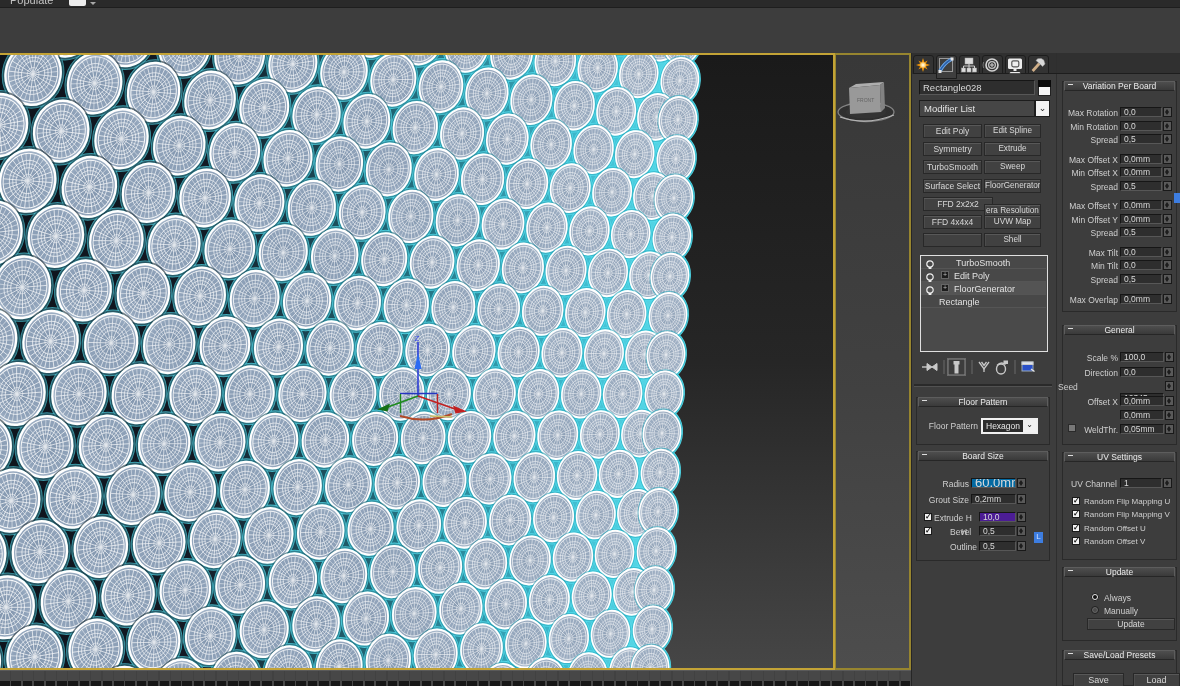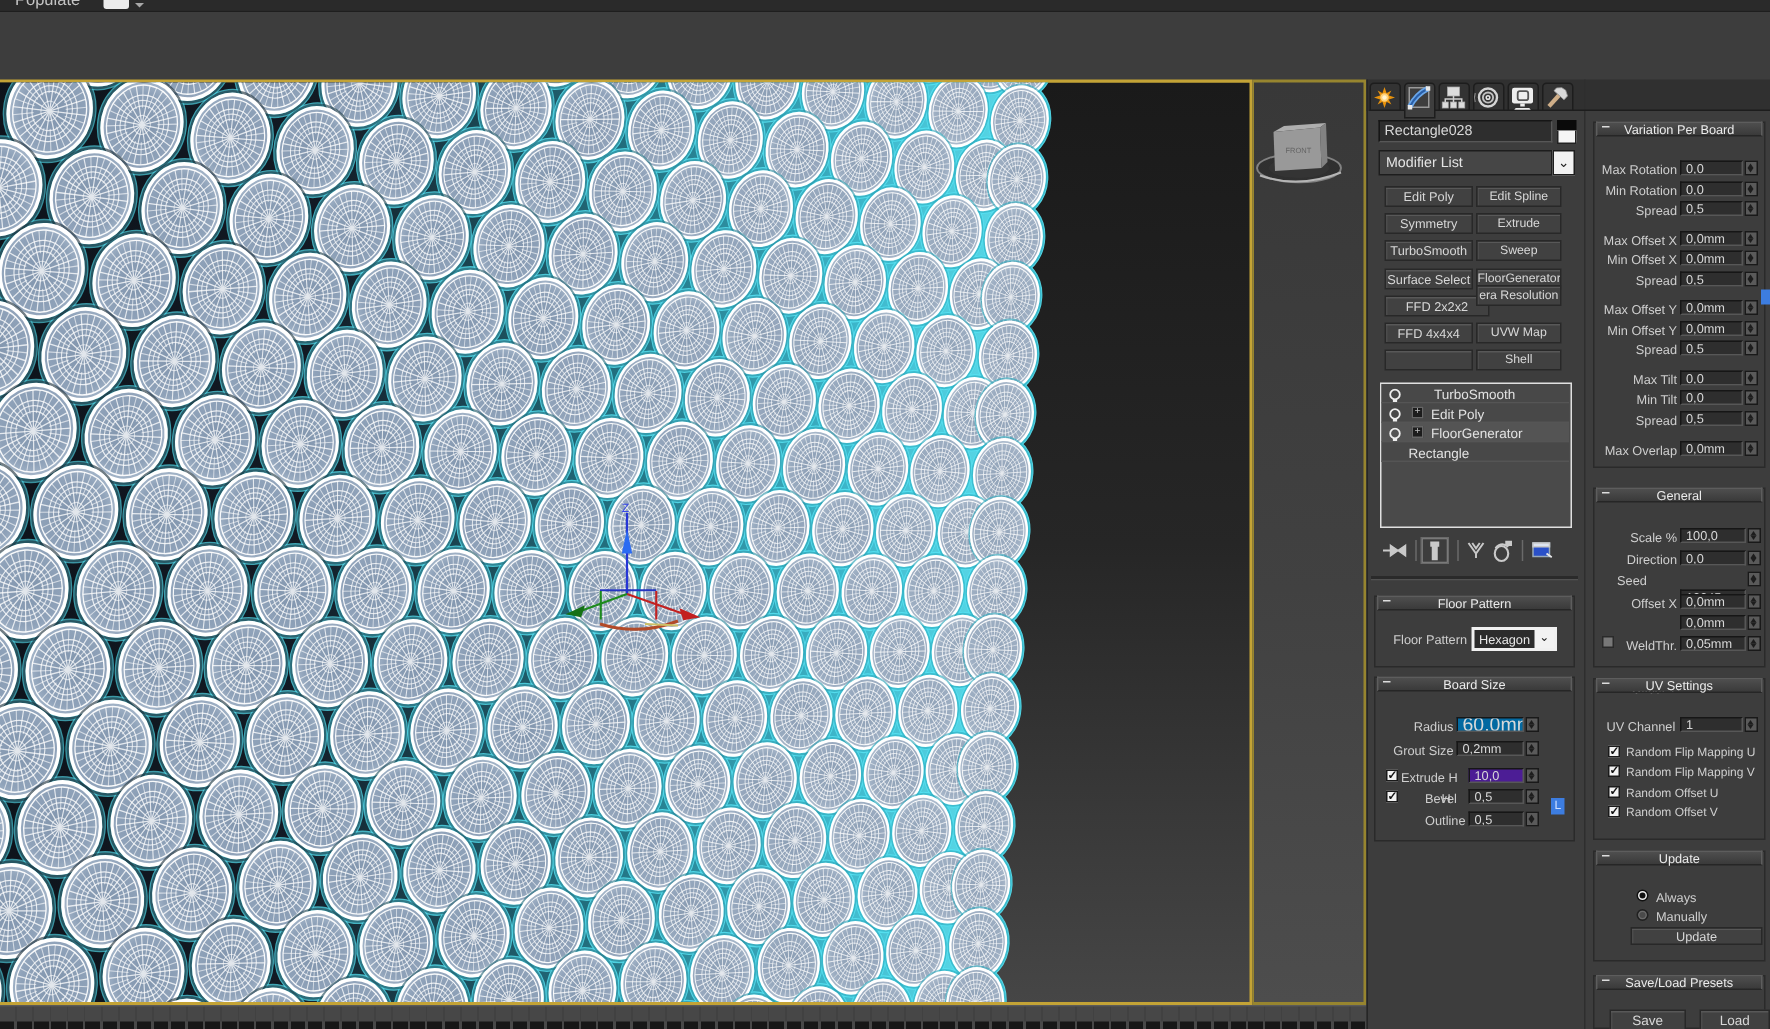--- a/index.html
+++ b/index.html
@@ -2059,21 +2059,21 @@
 <div style="position:absolute;left:1035px;top:100px;width:15px;height:17px;background:#f2f2f2;border:1px solid #1d1d1d;box-sizing:border-box;text-align:center;color:#222;font-size:9px;line-height:14px;font-family:'Liberation Sans',sans-serif;">⌄</div>
 <div style="position:absolute;left:923px;top:124px;width:59px;height:14px;background:#414141;border:1px solid #282828;box-shadow:inset 0 1px 0 #585858, inset 1px 0 0 #4c4c4c;box-sizing:border-box;text-align:center;color:#d8d8d8;font-size:8.5px;line-height:12px;overflow:hidden;white-space:nowrap;font-family:'Liberation Sans',sans-serif;">Edit Poly</div>
 <div style="position:absolute;left:984px;top:124px;width:57px;height:14px;background:#414141;border:1px solid #282828;box-shadow:inset 0 1px 0 #585858, inset 1px 0 0 #4c4c4c;box-sizing:border-box;text-align:center;color:#d8d8d8;font-size:8.2px;line-height:12px;overflow:hidden;white-space:nowrap;font-family:'Liberation Sans',sans-serif;">Edit Spline</div>
 <div style="position:absolute;left:923px;top:142.2px;width:59px;height:14px;background:#414141;border:1px solid #282828;box-shadow:inset 0 1px 0 #585858, inset 1px 0 0 #4c4c4c;box-sizing:border-box;text-align:center;color:#d8d8d8;font-size:8.5px;line-height:12px;overflow:hidden;white-space:nowrap;font-family:'Liberation Sans',sans-serif;">Symmetry</div>
 <div style="position:absolute;left:984px;top:142.2px;width:57px;height:14px;background:#414141;border:1px solid #282828;box-shadow:inset 0 1px 0 #585858, inset 1px 0 0 #4c4c4c;box-sizing:border-box;text-align:center;color:#d8d8d8;font-size:8.2px;line-height:12px;overflow:hidden;white-space:nowrap;font-family:'Liberation Sans',sans-serif;">Extrude</div>
 <div style="position:absolute;left:923px;top:160.39999999999998px;width:59px;height:14px;background:#414141;border:1px solid #282828;box-shadow:inset 0 1px 0 #585858, inset 1px 0 0 #4c4c4c;box-sizing:border-box;text-align:center;color:#d8d8d8;font-size:8.5px;line-height:12px;overflow:hidden;white-space:nowrap;font-family:'Liberation Sans',sans-serif;">TurboSmooth</div>
 <div style="position:absolute;left:984px;top:160.39999999999998px;width:57px;height:14px;background:#414141;border:1px solid #282828;box-shadow:inset 0 1px 0 #585858, inset 1px 0 0 #4c4c4c;box-sizing:border-box;text-align:center;color:#d8d8d8;font-size:8.2px;line-height:12px;overflow:hidden;white-space:nowrap;font-family:'Liberation Sans',sans-serif;">Sweep</div>
 <div style="position:absolute;left:923px;top:178.59999999999997px;width:59px;height:14px;background:#414141;border:1px solid #282828;box-shadow:inset 0 1px 0 #585858, inset 1px 0 0 #4c4c4c;box-sizing:border-box;text-align:center;color:#d8d8d8;font-size:8.5px;line-height:12px;overflow:hidden;white-space:nowrap;font-family:'Liberation Sans',sans-serif;">Surface Select</div>
 <div style="position:absolute;left:984px;top:178.59999999999997px;width:57px;height:14px;background:#414141;border:1px solid #282828;box-shadow:inset 0 1px 0 #585858, inset 1px 0 0 #4c4c4c;box-sizing:border-box;text-align:center;color:#d8d8d8;font-size:8.2px;line-height:12px;overflow:hidden;white-space:nowrap;font-family:'Liberation Sans',sans-serif;">FloorGenerator</div>
 <div style="position:absolute;left:923px;top:196.79999999999995px;width:70px;height:14px;background:#414141;border:1px solid #282828;box-shadow:inset 0 1px 0 #585858, inset 1px 0 0 #4c4c4c;box-sizing:border-box;text-align:center;color:#d8d8d8;font-size:8.5px;line-height:12px;overflow:hidden;white-space:nowrap;font-family:'Liberation Sans',sans-serif;">FFD 2x2x2</div>
-<div style="position:absolute;left:984px;top:190px;width:57px;height:14px;background:#414141;border:1px solid #282828;box-shadow:inset 0 1px 0 #585858, inset 1px 0 0 #4c4c4c;box-sizing:border-box;text-align:center;color:#d8d8d8;font-size:8.2px;line-height:12px;overflow:hidden;white-space:nowrap;font-family:'Liberation Sans',sans-serif;">era Resolution</div>
+<div style="position:absolute;left:984px;top:204px;width:57px;height:14px;background:#414141;border:1px solid #282828;box-shadow:inset 0 1px 0 #585858, inset 1px 0 0 #4c4c4c;box-sizing:border-box;text-align:center;color:#d8d8d8;font-size:8.2px;line-height:12px;overflow:hidden;white-space:nowrap;font-family:'Liberation Sans',sans-serif;">era Resolution</div>
 <div style="position:absolute;left:923px;top:214.99999999999994px;width:59px;height:14px;background:#414141;border:1px solid #282828;box-shadow:inset 0 1px 0 #585858, inset 1px 0 0 #4c4c4c;box-sizing:border-box;text-align:center;color:#d8d8d8;font-size:8.5px;line-height:12px;overflow:hidden;white-space:nowrap;font-family:'Liberation Sans',sans-serif;">FFD 4x4x4</div>
 <div style="position:absolute;left:984px;top:214.99999999999994px;width:57px;height:14px;background:#414141;border:1px solid #282828;box-shadow:inset 0 1px 0 #585858, inset 1px 0 0 #4c4c4c;box-sizing:border-box;text-align:center;color:#d8d8d8;font-size:8.2px;line-height:12px;overflow:hidden;white-space:nowrap;font-family:'Liberation Sans',sans-serif;">UVW Map</div>
 <div style="position:absolute;left:923px;top:233.19999999999993px;width:59px;height:14px;background:#414141;border:1px solid #282828;box-shadow:inset 0 1px 0 #585858;box-sizing:border-box;"></div>
 <div style="position:absolute;left:984px;top:233.19999999999993px;width:57px;height:14px;background:#414141;border:1px solid #282828;box-shadow:inset 0 1px 0 #585858, inset 1px 0 0 #4c4c4c;box-sizing:border-box;text-align:center;color:#d8d8d8;font-size:8.2px;line-height:12px;overflow:hidden;white-space:nowrap;font-family:'Liberation Sans',sans-serif;">Shell</div>
 <div style="position:absolute;left:920px;top:255px;width:128px;height:97px;background:#4a4a4a;border:1px solid #e0e0e0;box-sizing:border-box;"></div>
 <div style="position:absolute;left:921px;top:256px;width:125px;height:13px;background:#484848;border-bottom:1px solid #555;box-sizing:border-box;"></div>
 <div style="position:absolute;left:926px;top:257px;width:8px;height:11px;"><svg width="8" height="11" viewBox="0 0 8 11">
       <circle cx="4" cy="4" r="3.2" fill="none" stroke="#eee" stroke-width="1.2"></circle>
       <rect x="2.6" y="7" width="2.8" height="2" fill="#eee"></rect>
     </svg></div>
@@ -2250,21 +2250,21 @@
 <div style="position:absolute;left:1165px;top:352px;width:9px;height:10px;background:#5a5a5a;border:1px solid #191919;box-sizing:border-box;">
     <i style="position:absolute;left:1px;top:1px;width:0;height:0;border-left:2.5px solid transparent;border-right:2.5px solid transparent;border-bottom:3px solid #1d1d1d"></i>
     <i style="position:absolute;left:1px;bottom:1px;width:0;height:0;border-left:2.5px solid transparent;border-right:2.5px solid transparent;border-top:3px solid #1d1d1d"></i>
   </div>
 <div style="position:absolute;left:1058px;top:367.5px;width:60px;text-align:right;color:#cfcfcf;font-size:8.5px;line-height:10px;white-space:nowrap;font-family:'Liberation Sans',sans-serif;">Direction</div>
 <div style="position:absolute;left:1120px;top:366.5px;width:44px;height:10px;background:#2e2e2e;border-top:1px solid #161616;border-left:1px solid #161616;border-bottom:1px solid #575757;border-right:1px solid #575757;box-sizing:border-box;color:#d9d9d9;font-size:8.5px;line-height:8px;padding-left:3px;overflow:hidden;font-family:'Liberation Sans',sans-serif;">0,0</div>
 <div style="position:absolute;left:1165px;top:366.5px;width:9px;height:10px;background:#5a5a5a;border:1px solid #191919;box-sizing:border-box;">
     <i style="position:absolute;left:1px;top:1px;width:0;height:0;border-left:2.5px solid transparent;border-right:2.5px solid transparent;border-bottom:3px solid #1d1d1d"></i>
     <i style="position:absolute;left:1px;bottom:1px;width:0;height:0;border-left:2.5px solid transparent;border-right:2.5px solid transparent;border-top:3px solid #1d1d1d"></i>
   </div>
-<div style="position:absolute;left:1058px;top:382px;width:60px;text-align:center;color:#cfcfcf;font-size:8.5px;line-height:10px;white-space:nowrap;font-family:'Liberation Sans',sans-serif;">Seed</div>
+<div style="position:absolute;left:1058px;top:382px;width:60px;text-align:left;color:#cfcfcf;font-size:8.5px;line-height:10px;white-space:nowrap;font-family:'Liberation Sans',sans-serif;">Seed</div>
 <div style="position:absolute;left:1120px;top:381px;width:44px;height:10px;background:#2e2e2e;border-top:1px solid #161616;border-left:1px solid #161616;border-bottom:1px solid #575757;border-right:1px solid #575757;box-sizing:border-box;color:#d9d9d9;font-size:8.5px;line-height:8px;padding-left:3px;overflow:hidden;font-family:'Liberation Sans',sans-serif;margin-top:12px;">12345</div>
 <div style="position:absolute;left:1165px;top:381px;width:9px;height:10px;background:#5a5a5a;border:1px solid #191919;box-sizing:border-box;">
     <i style="position:absolute;left:1px;top:1px;width:0;height:0;border-left:2.5px solid transparent;border-right:2.5px solid transparent;border-bottom:3px solid #1d1d1d"></i>
     <i style="position:absolute;left:1px;bottom:1px;width:0;height:0;border-left:2.5px solid transparent;border-right:2.5px solid transparent;border-top:3px solid #1d1d1d"></i>
   </div>
 <div style="position:absolute;left:1058px;top:396.5px;width:60px;text-align:right;color:#cfcfcf;font-size:8.5px;line-height:10px;white-space:nowrap;font-family:'Liberation Sans',sans-serif;">Offset X</div>
 <div style="position:absolute;left:1120px;top:395.5px;width:44px;height:10px;background:#2e2e2e;border-top:1px solid #161616;border-left:1px solid #161616;border-bottom:1px solid #575757;border-right:1px solid #575757;box-sizing:border-box;color:#d9d9d9;font-size:8.5px;line-height:8px;padding-left:3px;overflow:hidden;font-family:'Liberation Sans',sans-serif;">0,0mm</div>
 <div style="position:absolute;left:1165px;top:395.5px;width:9px;height:10px;background:#5a5a5a;border:1px solid #191919;box-sizing:border-box;">
     <i style="position:absolute;left:1px;top:1px;width:0;height:0;border-left:2.5px solid transparent;border-right:2.5px solid transparent;border-bottom:3px solid #1d1d1d"></i>
     <i style="position:absolute;left:1px;bottom:1px;width:0;height:0;border-left:2.5px solid transparent;border-right:2.5px solid transparent;border-top:3px solid #1d1d1d"></i>

